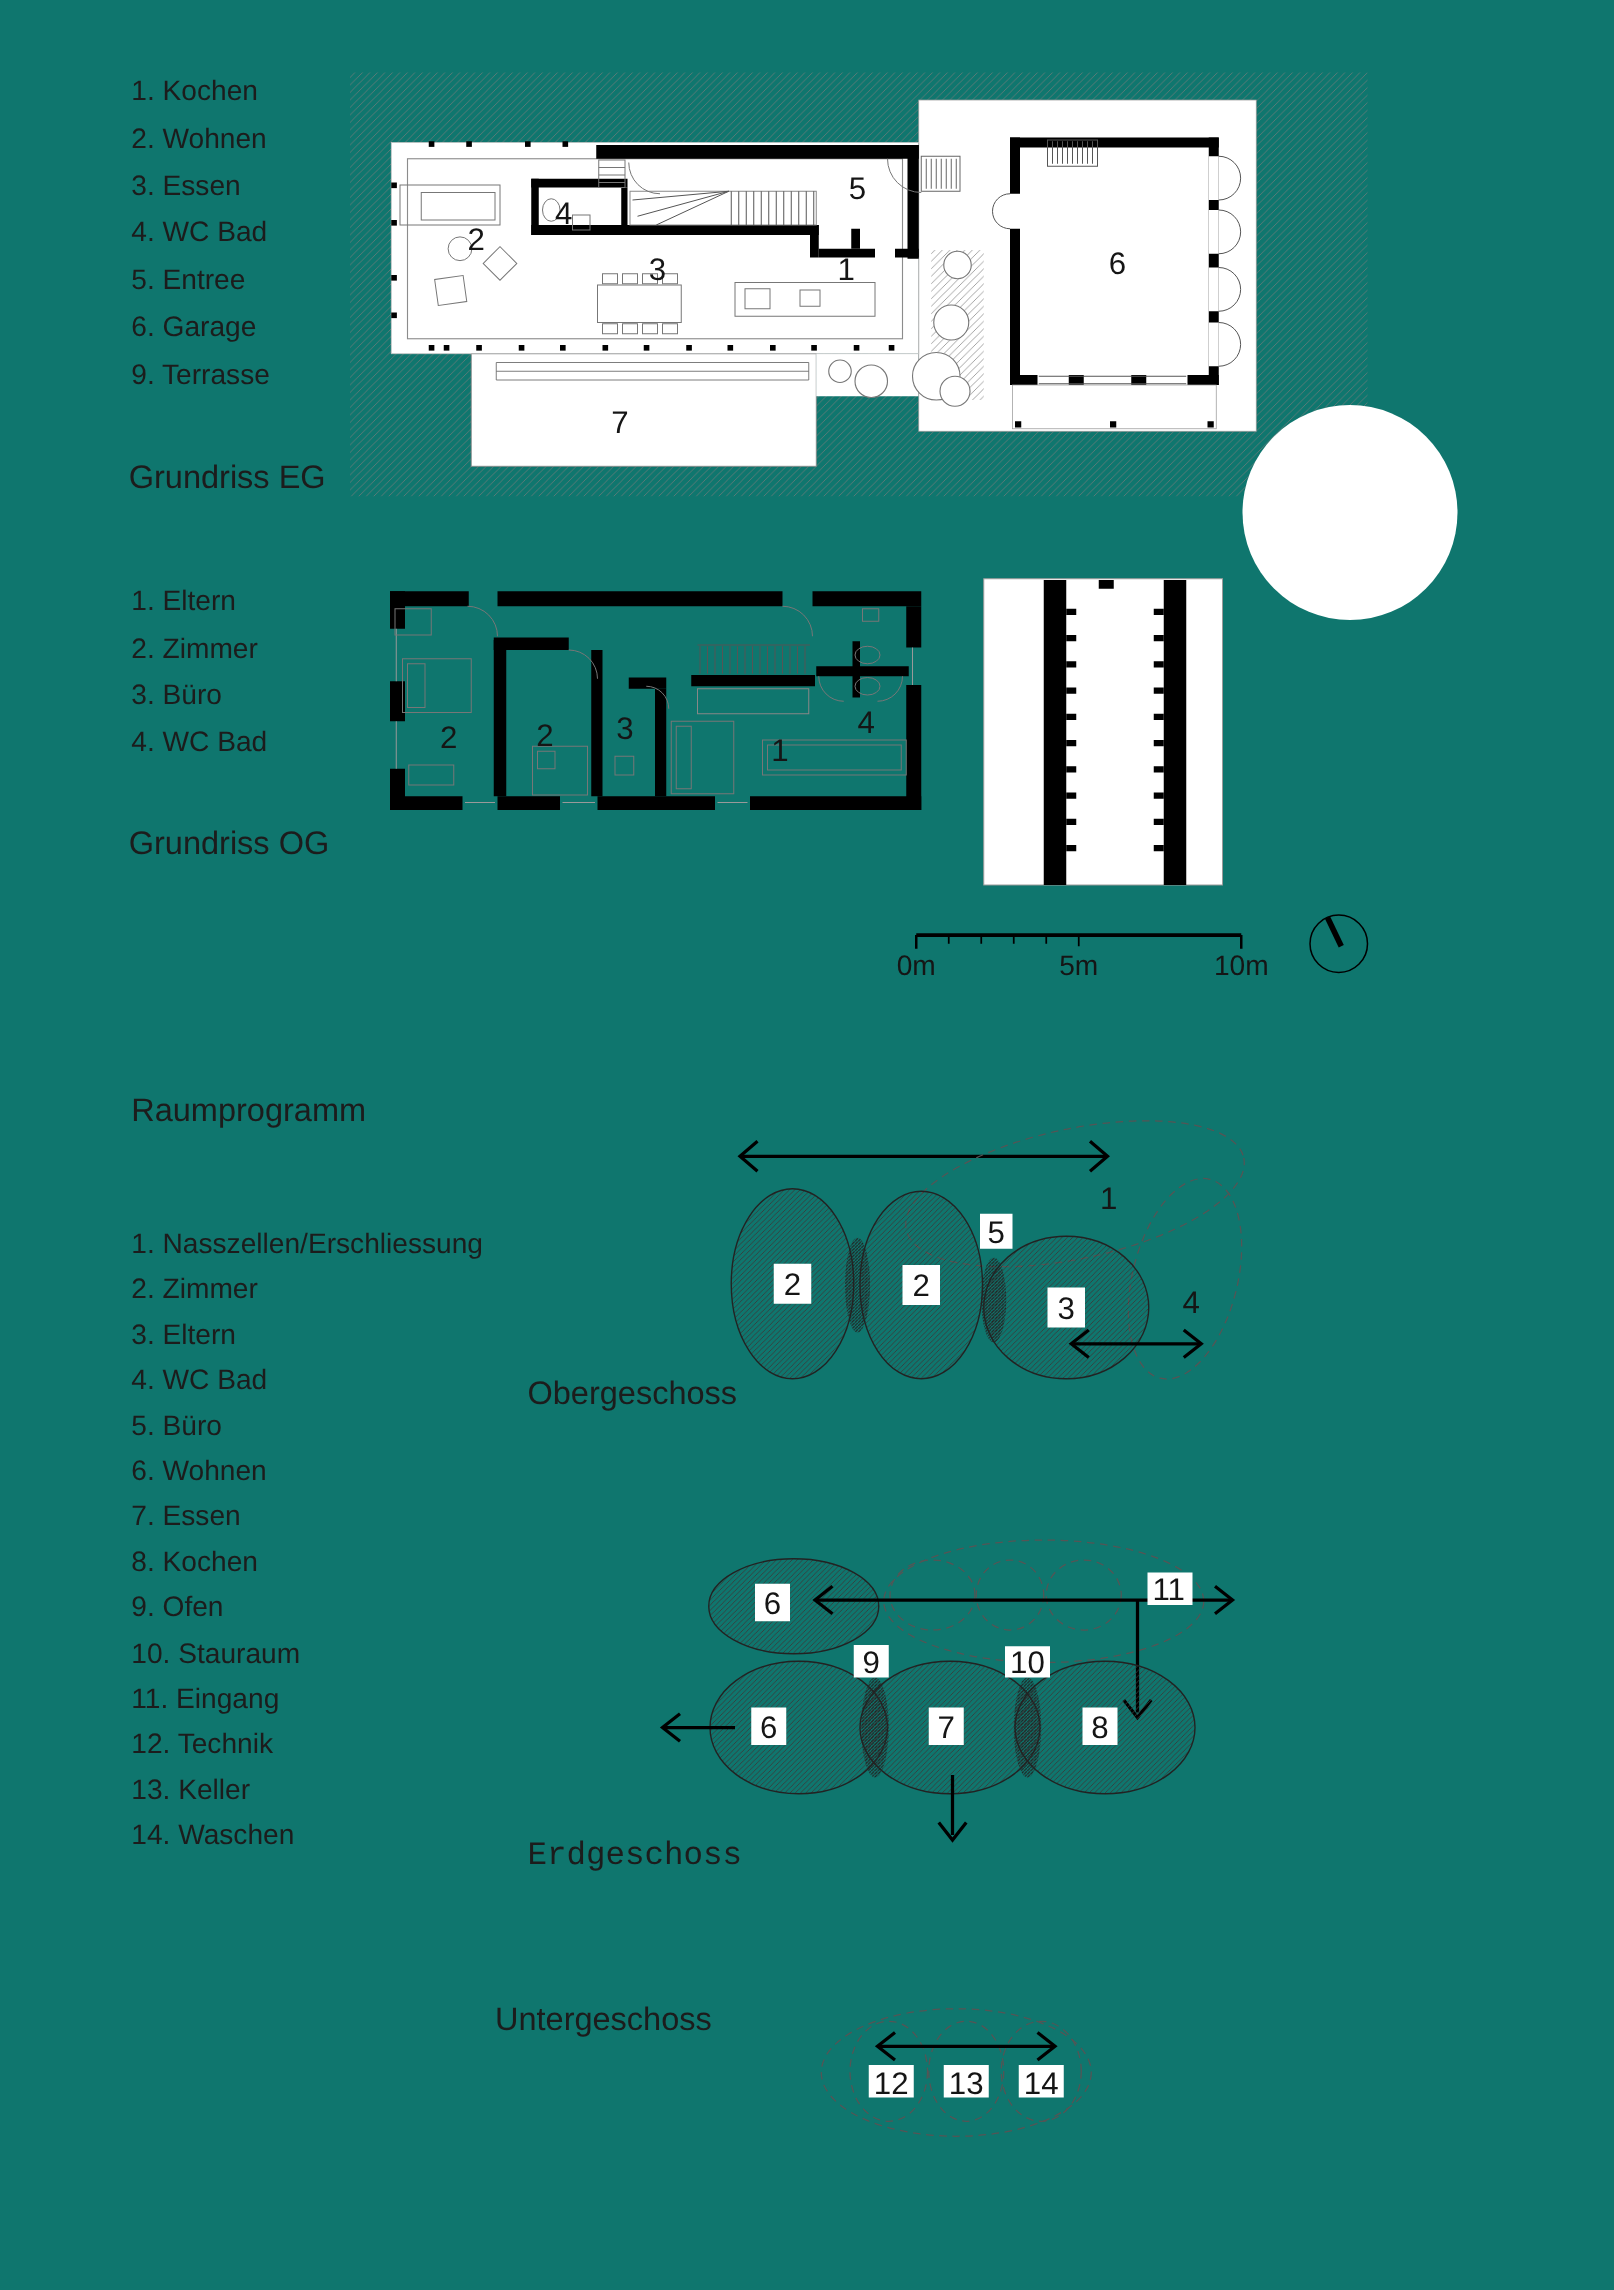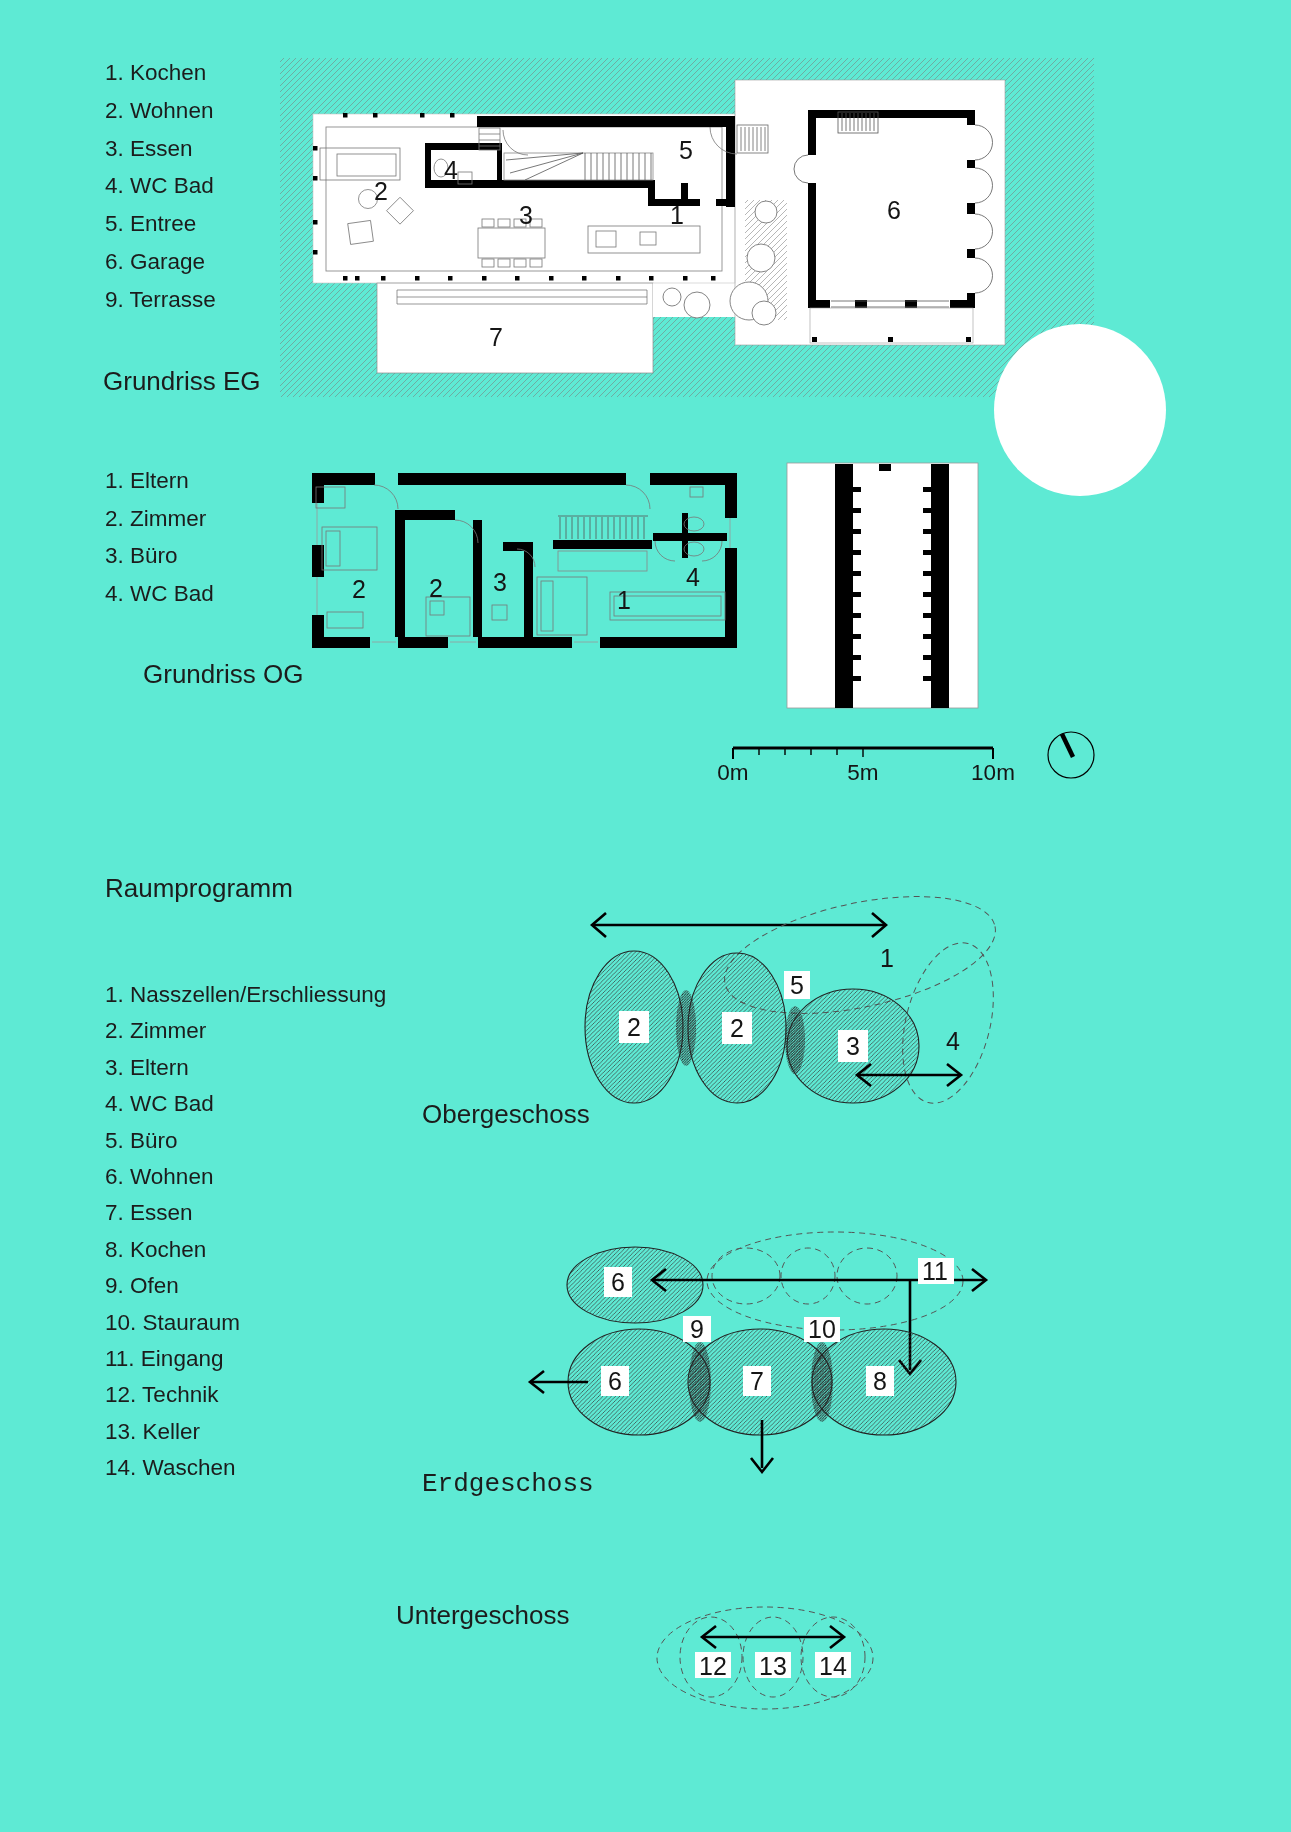--- a/index.html
+++ b/index.html
@@ -1,37 +1,37 @@
 <!DOCTYPE html>
 <html><head>
 <meta charset="utf-8">
 <style>
   html,body{margin:0;padding:0;background:#ffffff;}
-  #page{position:relative;width:1291px;height:1832px;background:#5eead4;overflow:hidden;
+  #page{position:relative;width:1291px;height:1832px;background:#0f766e;overflow:hidden;
         font-family:"Liberation Sans", sans-serif;color:#1c1c1c;}
   .abs{position:absolute;}
   .legend{font-size:22.5px;white-space:pre;}
   .legend .legend-item{height:auto;}
   .title{font-size:26px;}
   svg{position:absolute;left:0;top:0;}
   text{font-family:"Liberation Sans", sans-serif;fill:#151515;}
   .roomnum{font-size:25px;}
   .bubnum{font-size:25px;}
   .scalenum{font-size:22.5px;}
 </style>
 </head>
 <body>
 
 <div id="page">
 
   <div class="abs legend" style="left:105px;top:54px;line-height:37.8px;"><div class="legend-item">1. Kochen</div><div class="legend-item">2. Wohnen</div><div class="legend-item">3. Essen</div><div class="legend-item">4. WC Bad</div><div class="legend-item">5. Entree</div><div class="legend-item">6. Garage</div><div class="legend-item">9. Terrasse</div></div>
   <div class="abs title" style="left:103px;top:366px;">Grundriss EG</div>
 
   <div class="abs legend" style="left:105px;top:462px;line-height:37.7px;"><div class="legend-item">1. Eltern</div><div class="legend-item">2. Zimmer</div><div class="legend-item">3. Büro</div><div class="legend-item">4. WC Bad</div></div>
-  <div class="abs title" style="left:103px;top:659px;margin-left:40px;">Grundriss OG</div>
+  <div class="abs title" style="left:103px;top:659px;">Grundriss OG</div>
 
   <div class="abs title" style="left:105px;top:873px;">Raumprogramm</div>
   <div class="abs legend" style="left:105px;top:977px;line-height:36.4px;"><div class="legend-item">1. Nasszellen/Erschliessung</div><div class="legend-item">2. Zimmer</div><div class="legend-item">3. Eltern</div><div class="legend-item">4. WC Bad</div><div class="legend-item">5. Büro</div><div class="legend-item">6. Wohnen</div><div class="legend-item">7. Essen</div><div class="legend-item">8. Kochen</div><div class="legend-item">9. Ofen</div><div class="legend-item">10. Stauraum</div><div class="legend-item">11. Eingang</div><div class="legend-item">12. Technik</div><div class="legend-item">13. Keller</div><div class="legend-item">14. Waschen</div></div>
 
   <div class="abs title" style="left:422px;top:1099px;">Obergeschoss</div>
   <div class="abs title" style="left:422px;top:1469px;font-family:Liberation Mono, monospace;">Erdgeschoss</div>
   <div class="abs title" style="left:396px;top:1600px;text-align:center;">Untergeschoss</div>
 
   <svg width="1291" height="1832" viewBox="0 0 1291 1832">
     <defs>

